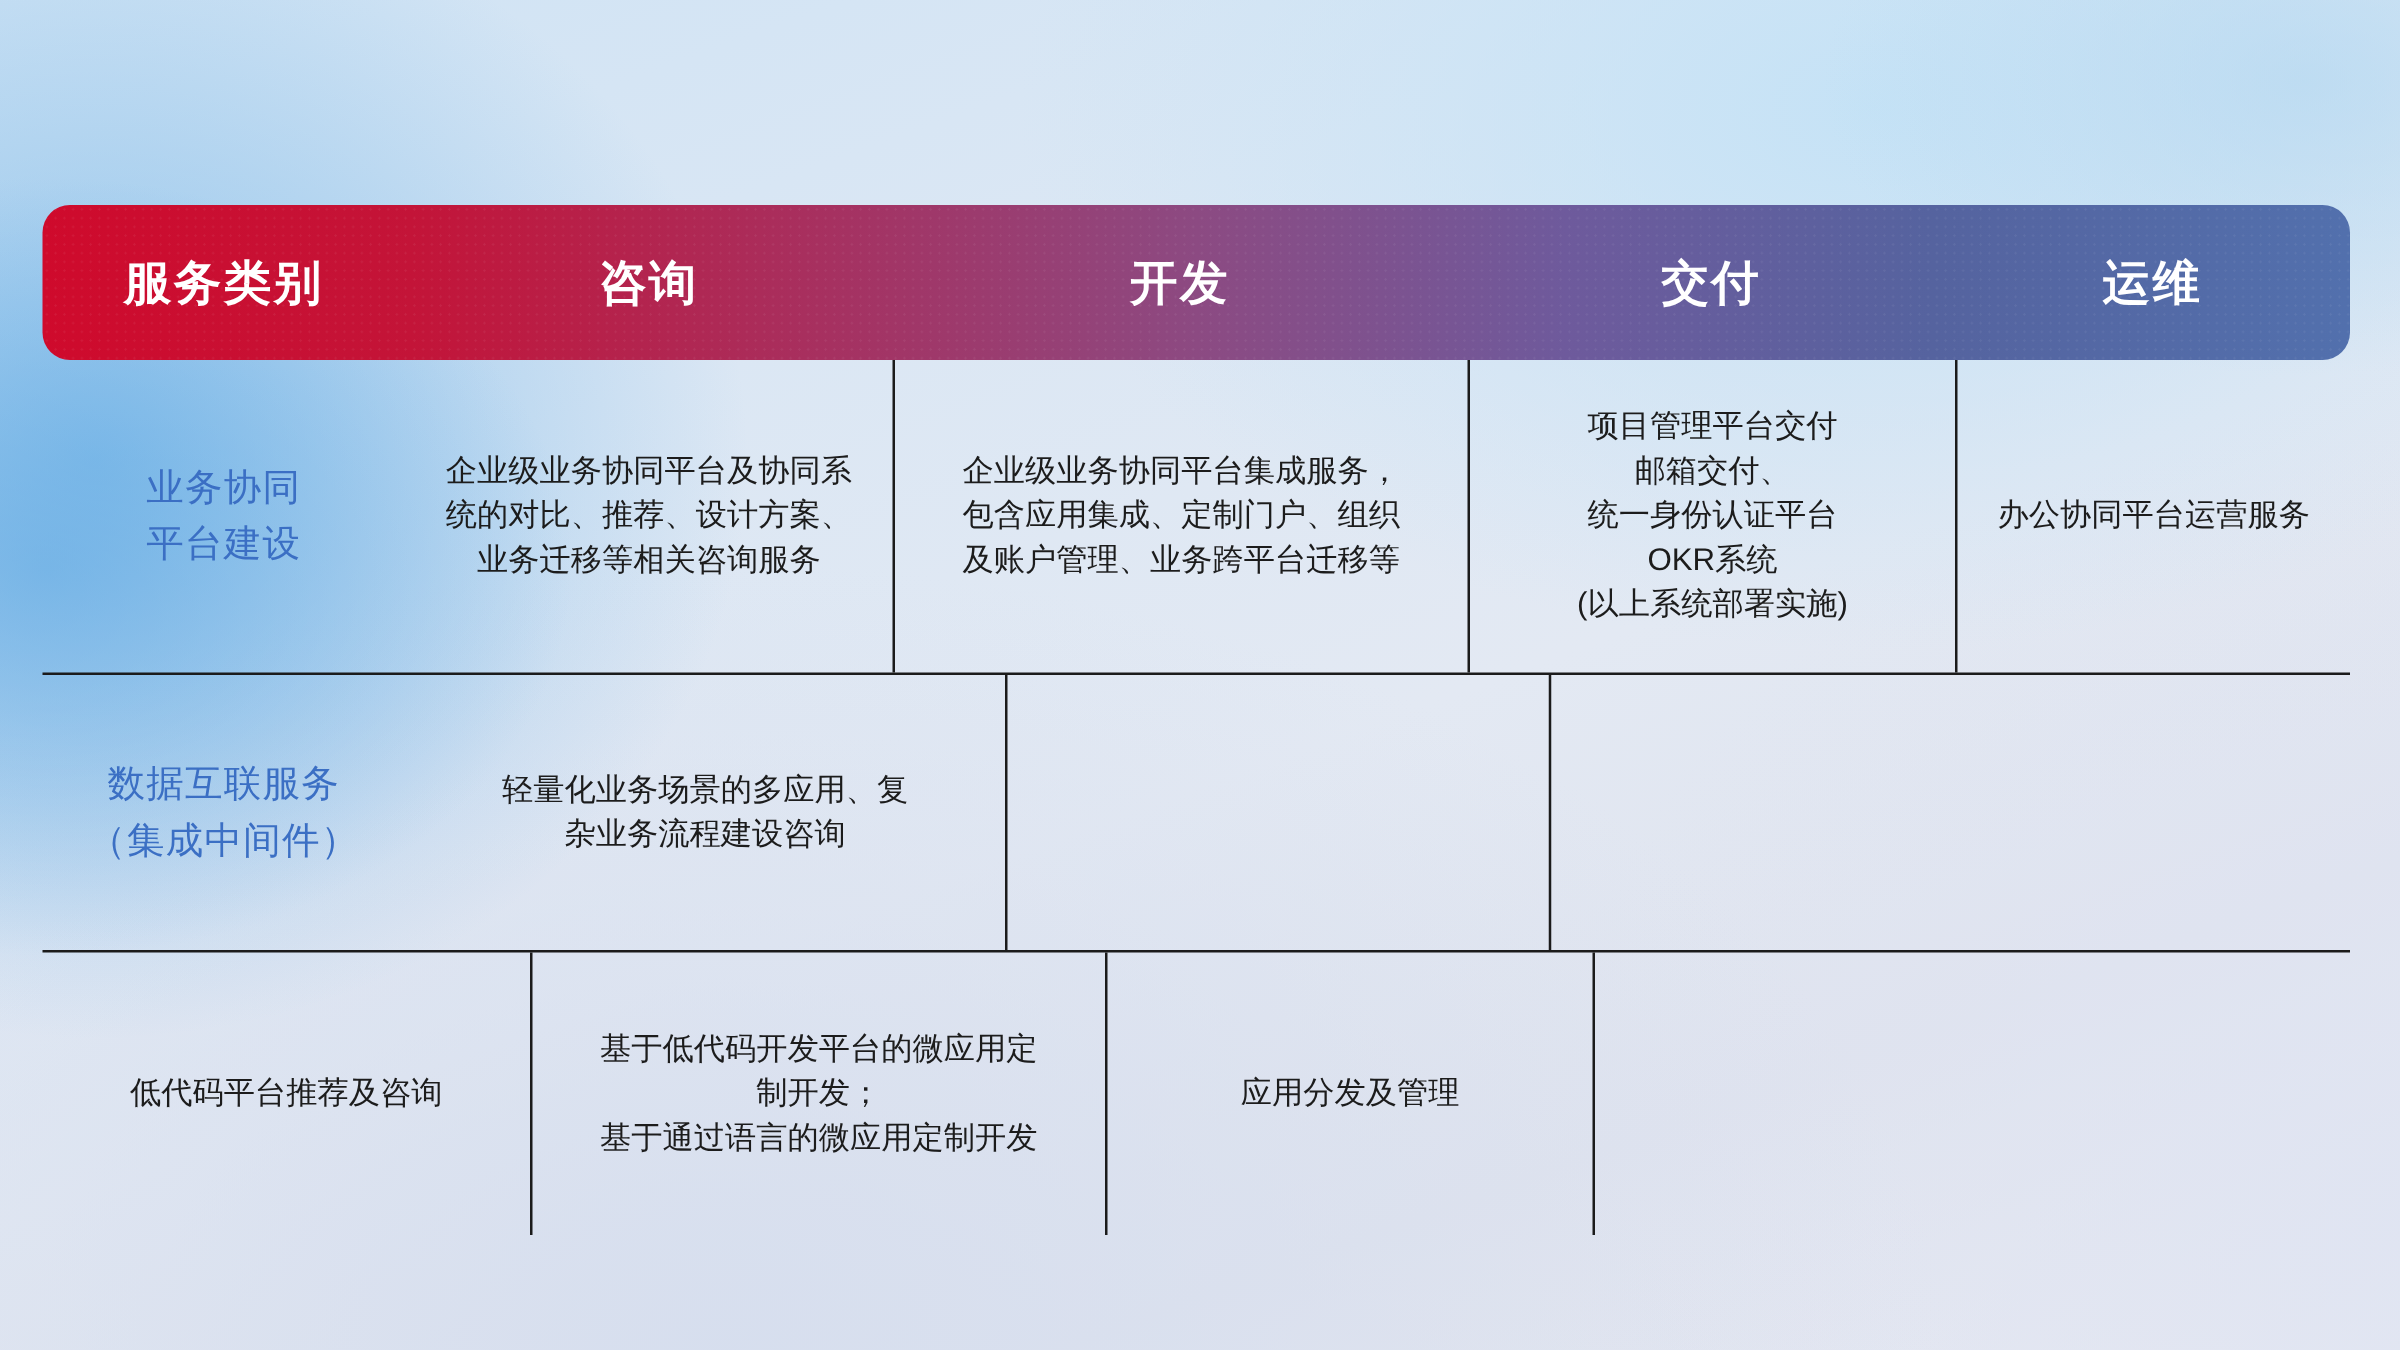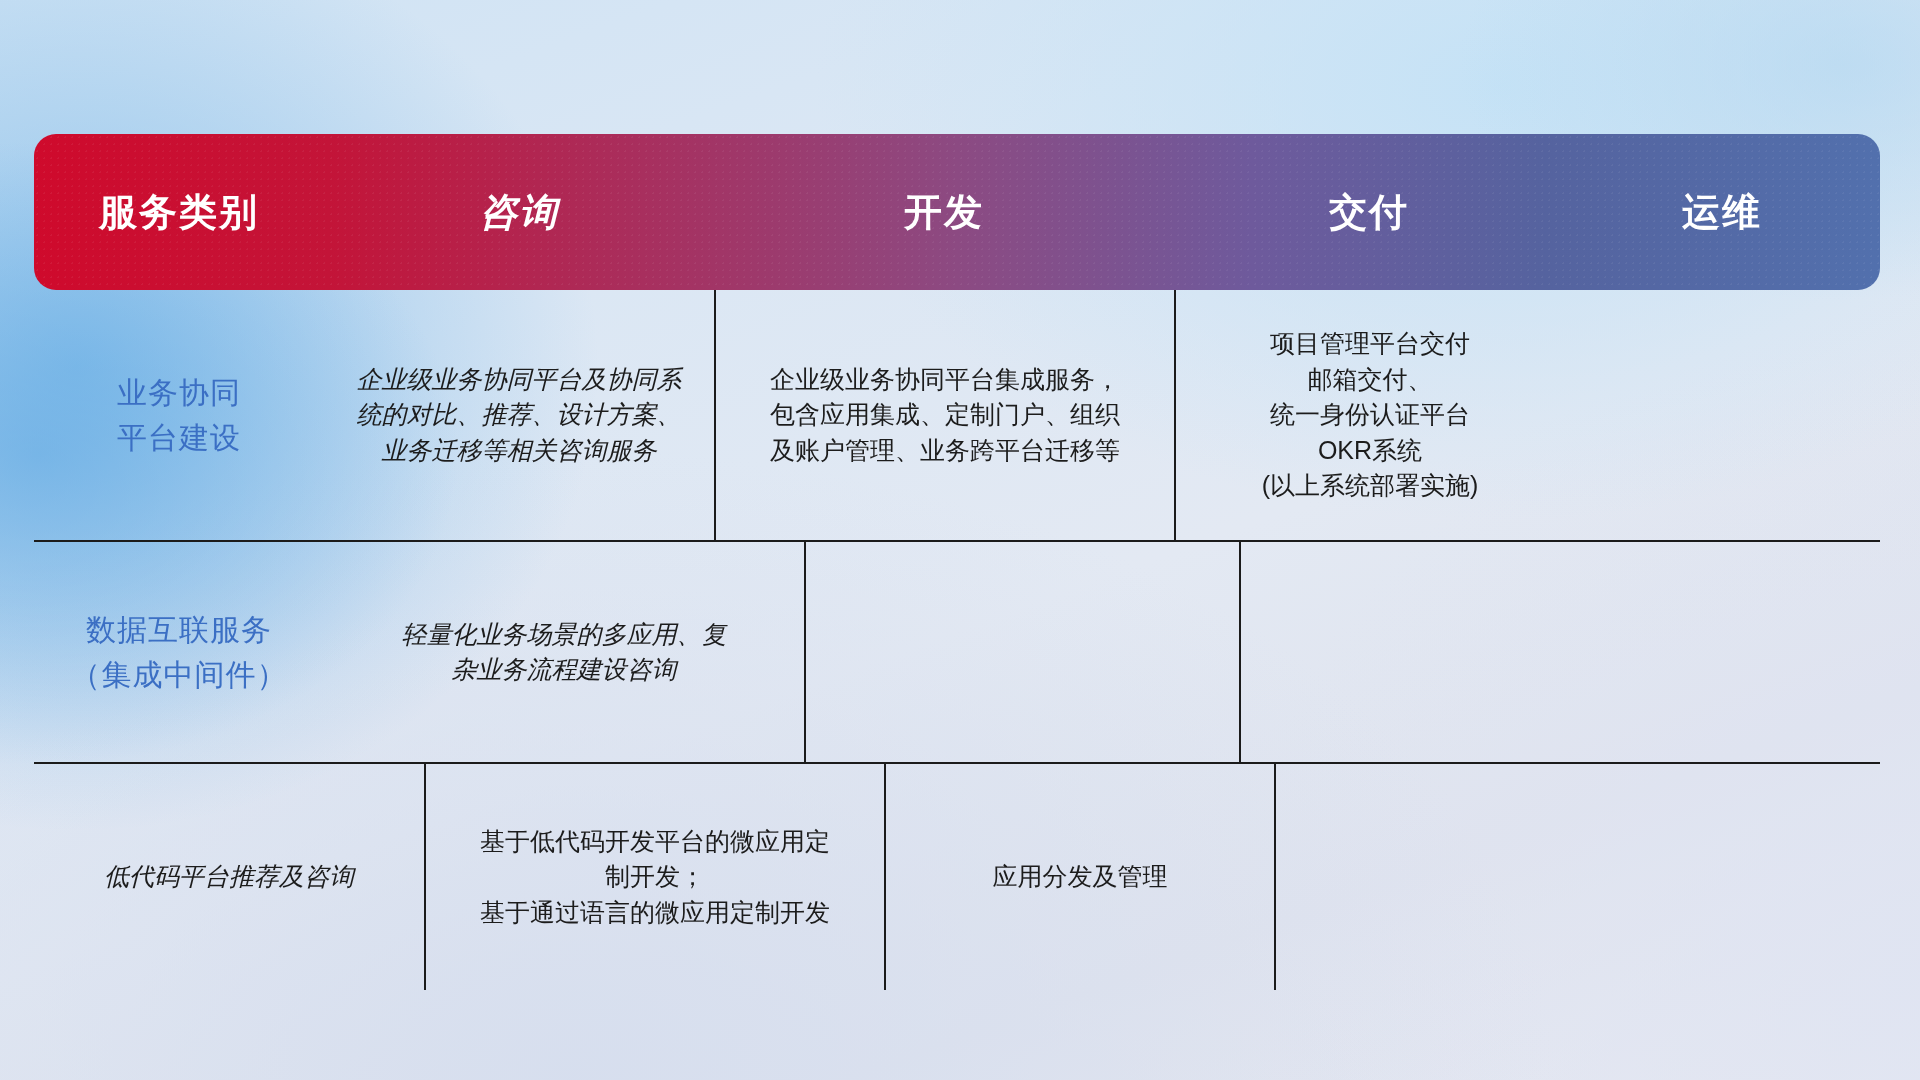--- a/index.html
+++ b/index.html
@@ -40,32 +40,33 @@
     left: 34px;
     top: 134px;
     width: 1846px;
     height: 820px;
     z-index: 2;
   }
 
   
   .tbl-header {
     display: flex;
-    height: 156px;
+    height: 124px;
     border-radius: 22px;
     overflow: hidden;
     background: linear-gradient(90deg,
         #cf0a2c 0%,
         #c31438 16%,
         #a82f5e 33%,
         #8c4a82 50%,
         #6e5a9c 66%,
         #55639f 82%,
         #5270ad 100%);
     position: relative;
+    margin-top: 30px;
   }
   .tbl-header::after{
     content:"";
     position:absolute; inset:0;
     background-image: radial-gradient(rgba(255,255,255,0.10) 1px, transparent 1px);
     background-size: 7px 7px;
     opacity:.55;
     pointer-events:none;
   }
   .hcell {
@@ -108,21 +109,21 @@
     font-weight: 400;
     font-size: 30px;
     line-height: 1.5;
     letter-spacing: 1px;
   }
   
   .cell.vsep-left { border-left: 2px solid #1b1b1b; }
 
   
   .c0 { width: 290px; }
-  .c1 { width: 390px; font-style: italic; }
+  .c1 { width: 390px; }
   .c2 { width: 460px; }
   .c3 { width: 390px; }
   .c4 { width: 316px; }
 
   .r0 { height: 250px; }
   .r1 { height: 220px; gap: 45px; }
   .r2 { height: 226px; }
 </style>
 </head>
 <body>
@@ -148,20 +149,21 @@
 统的对比、推荐、设计方案、
 业务迁移等相关咨询服务</div>
         <div class="cell c2 vsep-left">企业级业务协同平台集成服务，
 包含应用集成、定制门户、组织
 及账户管理、业务跨平台迁移等</div>
         <div class="cell c3 vsep-left">项目管理平台交付
 邮箱交付、
 统一身份认证平台
 OKR系统
 (以上系统部署实施)</div>
+        <div class="cell c4 vsep-left">办公协同平台运营服务</div>
       </div>
 
       <div class="trow r1">
         <div class="cell cat c0">数据互联服务
 （集成中间件）</div>
         <div class="cell c1">轻量化业务场景的多应用、复
 杂业务流程建设咨询</div>
         <div class="cell c3 vsep-left"></div>
         <div class="cell c4 vsep-left"></div>
       </div>

